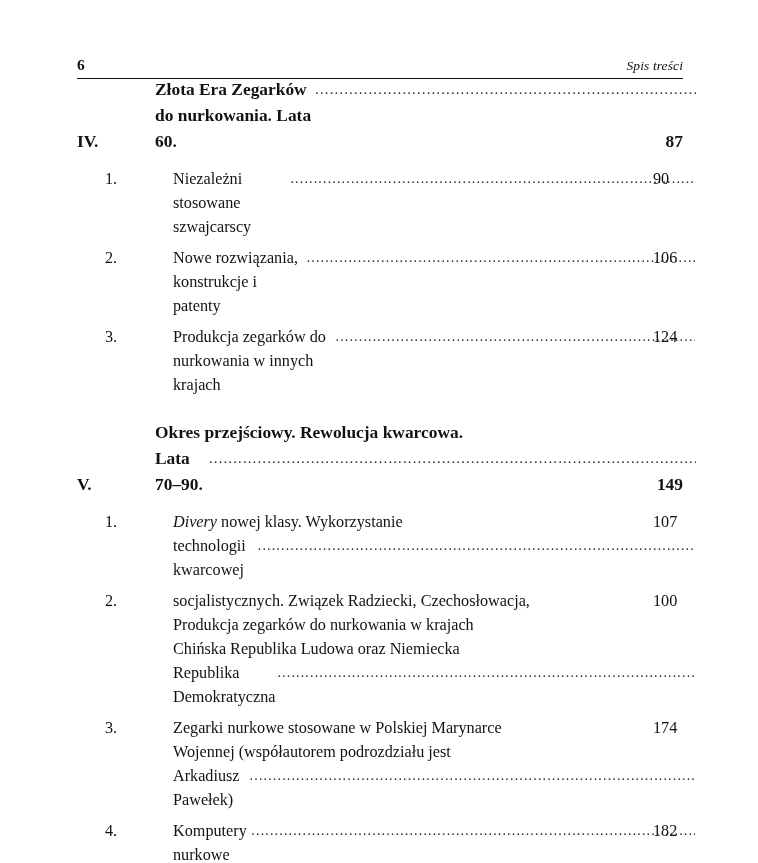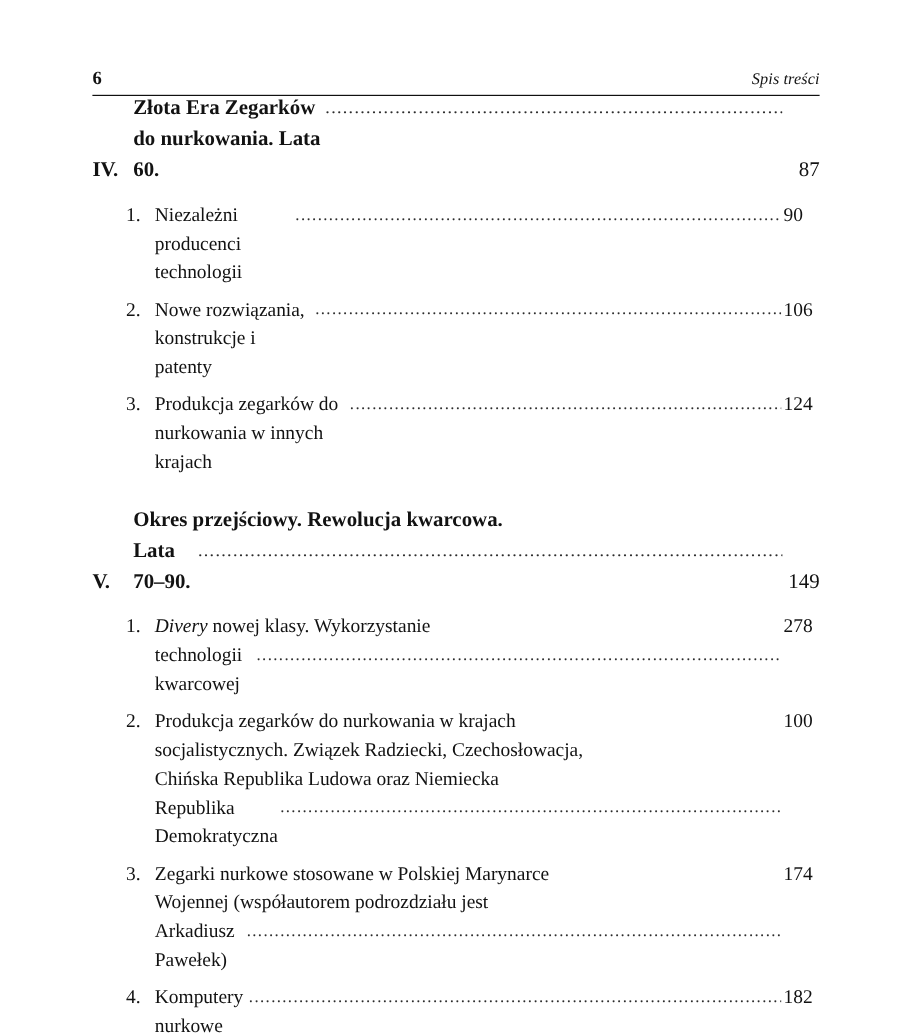--- a/index.html
+++ b/index.html
@@ -78,20 +78,21 @@
     text-align: right;
     white-space: nowrap;
     padding-left: 1px;
   }
 
   
   .textline {
     display: flex;
     align-items: baseline;
     width: 100%;
+    margin-left: 44px;
   }
   .textline .t {
     flex: 0 1 auto;
   }
   .leader {
     flex: 1 1 auto;
     min-width: 8px;
     overflow: hidden;
     white-space: nowrap;
     margin-left: 2px;
@@ -109,21 +110,21 @@
     font-weight: bold;
     font-size: 17.4px;
     line-height: 26px;
   }
   .chap-head .marker {
     width: 30px;
     margin-right: 4px;
     margin-top: 35px;
   }
   .chap-head .pageno {
-    font-weight: normal;
+    font-weight: bold;
     min-width: 30px;
   }
   .chap-head .leader {
     font-weight: normal;
     letter-spacing: 1.1px;
     font-size: 15px;
   }
 
   
   .sub-list {
@@ -181,21 +182,21 @@
               <span class="leader"></span>
             </div>
           </div>
           <span class="pageno">87</span>
         </div>
         <div class="sub-list">
           <div class="sub">
             <span class="marker">1.</span>
             <div class="body">
               <div class="textline">
-                <span class="t">Niezależni producenci technologii</span>
+                <span class="t">Niezależni stosowane szwajcarscy</span>
                 <span class="leader"></span>
               </div>
             </div>
             <span class="pageno">90</span>
           </div>
           <div class="sub">
             <span class="marker">2.</span>
             <div class="body">
               <div class="textline">
                 <span class="t">Nowe rozwiązania, konstrukcje i patenty</span>
@@ -236,30 +237,30 @@
             <span class="marker">1.</span>
             <div class="body">
               <div class="textline">
                 <span class="t"><em>Divery</em> nowej klasy. Wykorzystanie</span>
               </div>
               <div class="textline">
                 <span class="t">technologii kwarcowej</span>
                 <span class="leader"></span>
               </div>
             </div>
-            <span class="pageno">278</span>
+            <span class="pageno">107</span>
           </div>
           <div class="sub">
             <span class="marker">2.</span>
             <div class="body">
               <div class="textline">
+                <span class="t">socjalistycznych. Związek Radziecki, Czechosłowacja,</span>
+              </div>
+              <div class="textline">
                 <span class="t">Produkcja zegarków do nurkowania w krajach</span>
-              </div>
-              <div class="textline">
-                <span class="t">socjalistycznych. Związek Radziecki, Czechosłowacja,</span>
               </div>
               <div class="textline">
                 <span class="t">Chińska Republika Ludowa oraz Niemiecka</span>
               </div>
               <div class="textline">
                 <span class="t">Republika Demokratyczna</span>
                 <span class="leader"></span>
               </div>
             </div>
             <span class="pageno">100</span>

